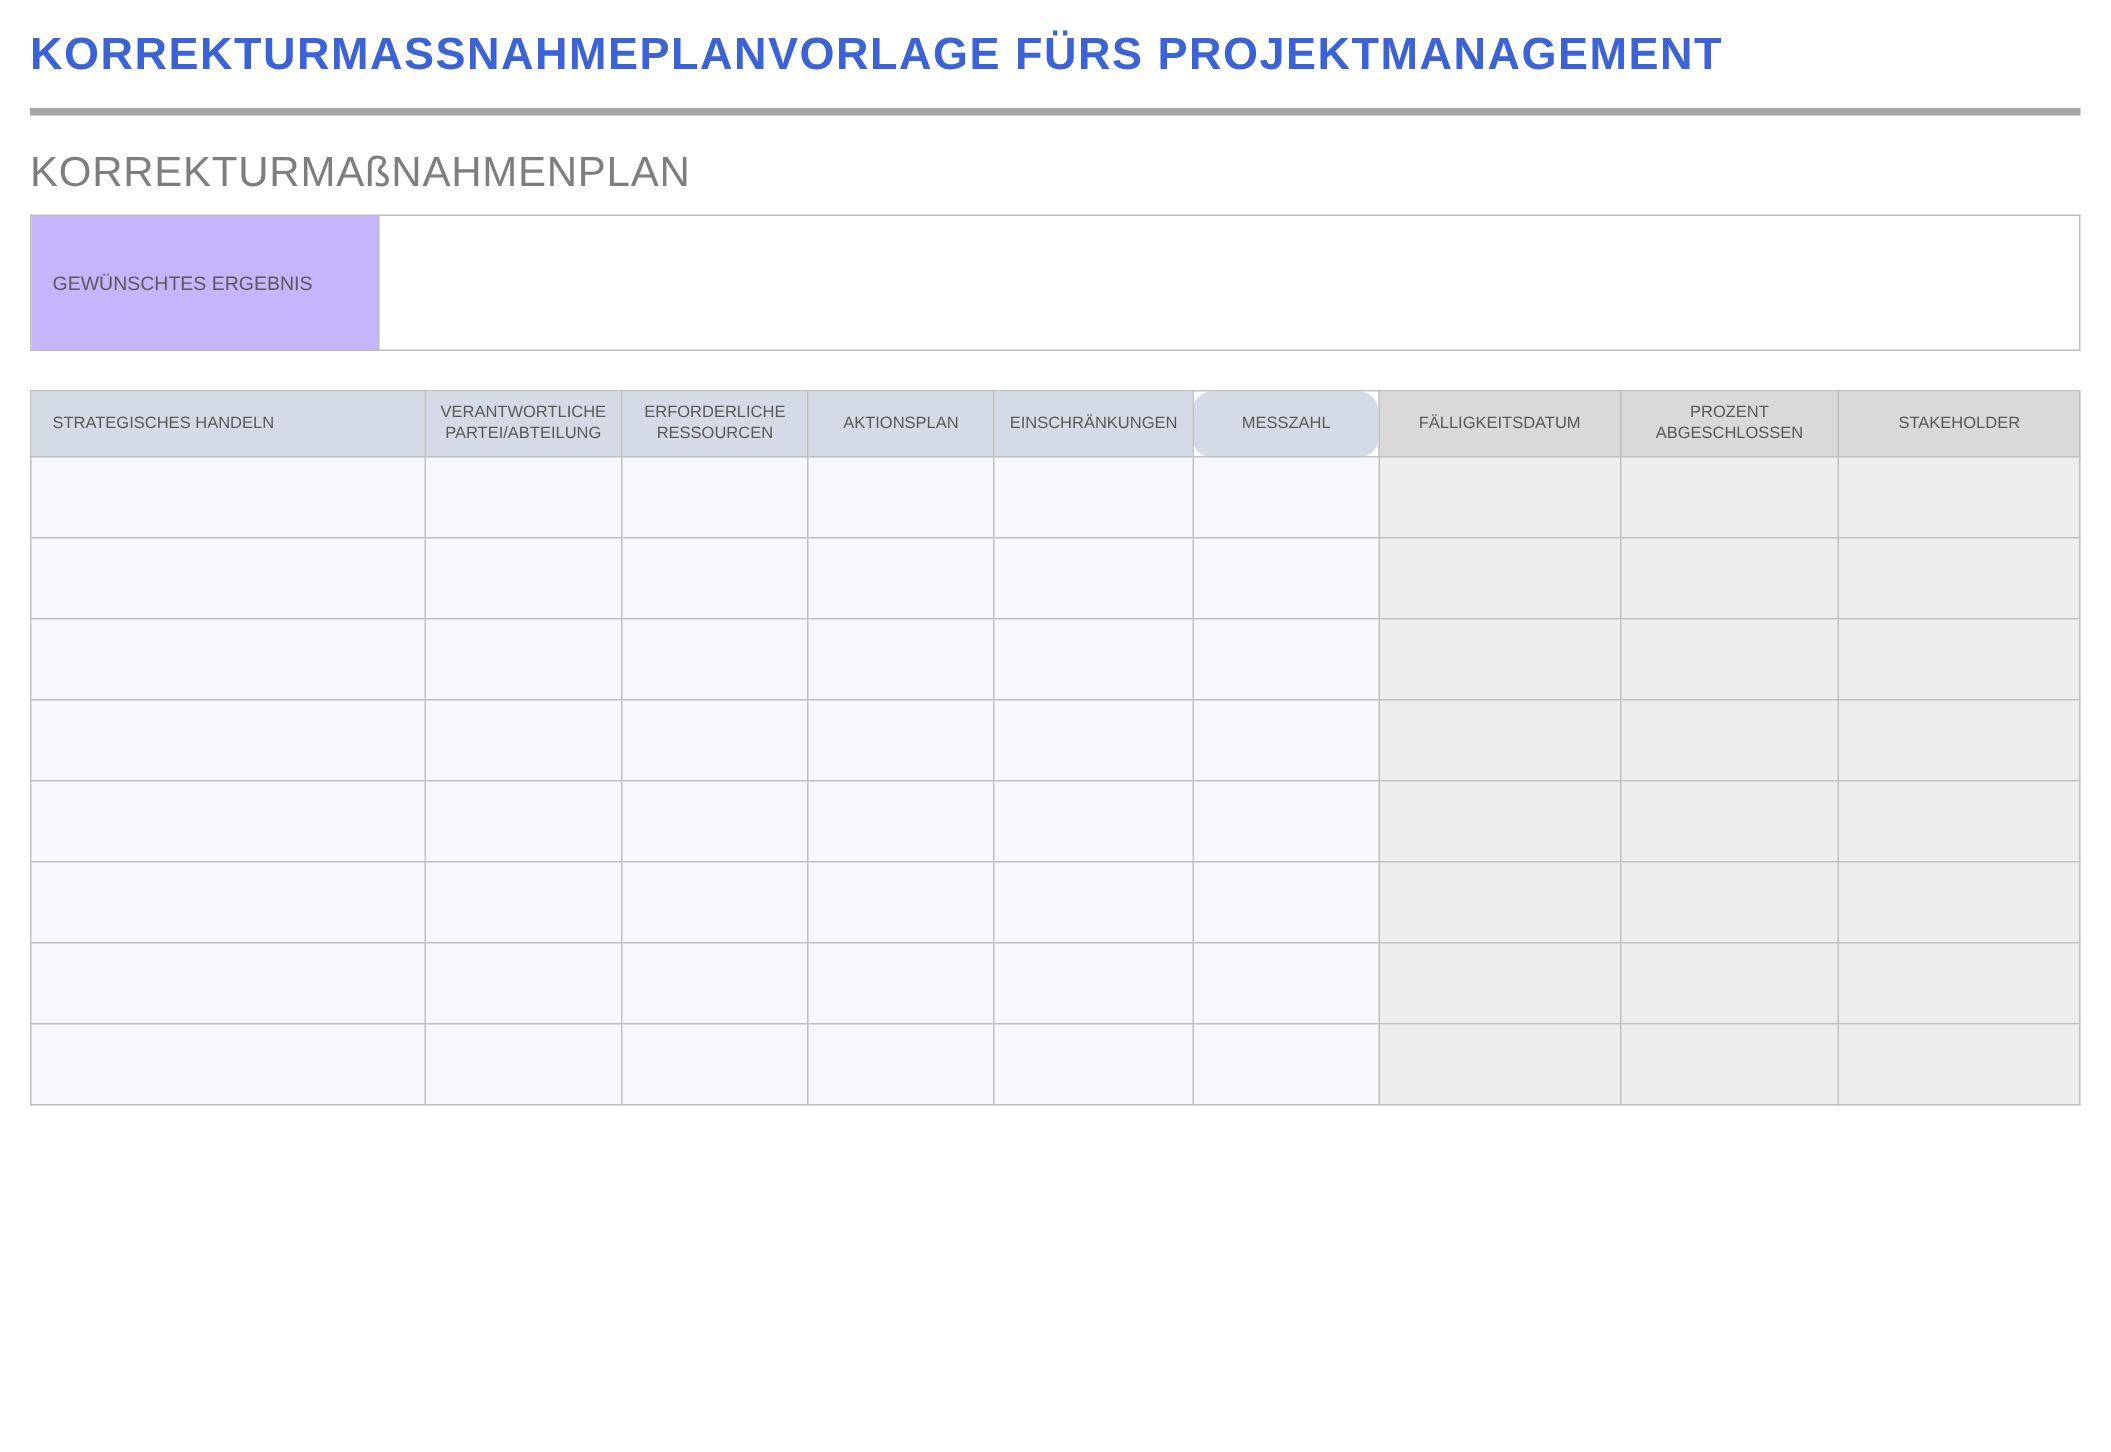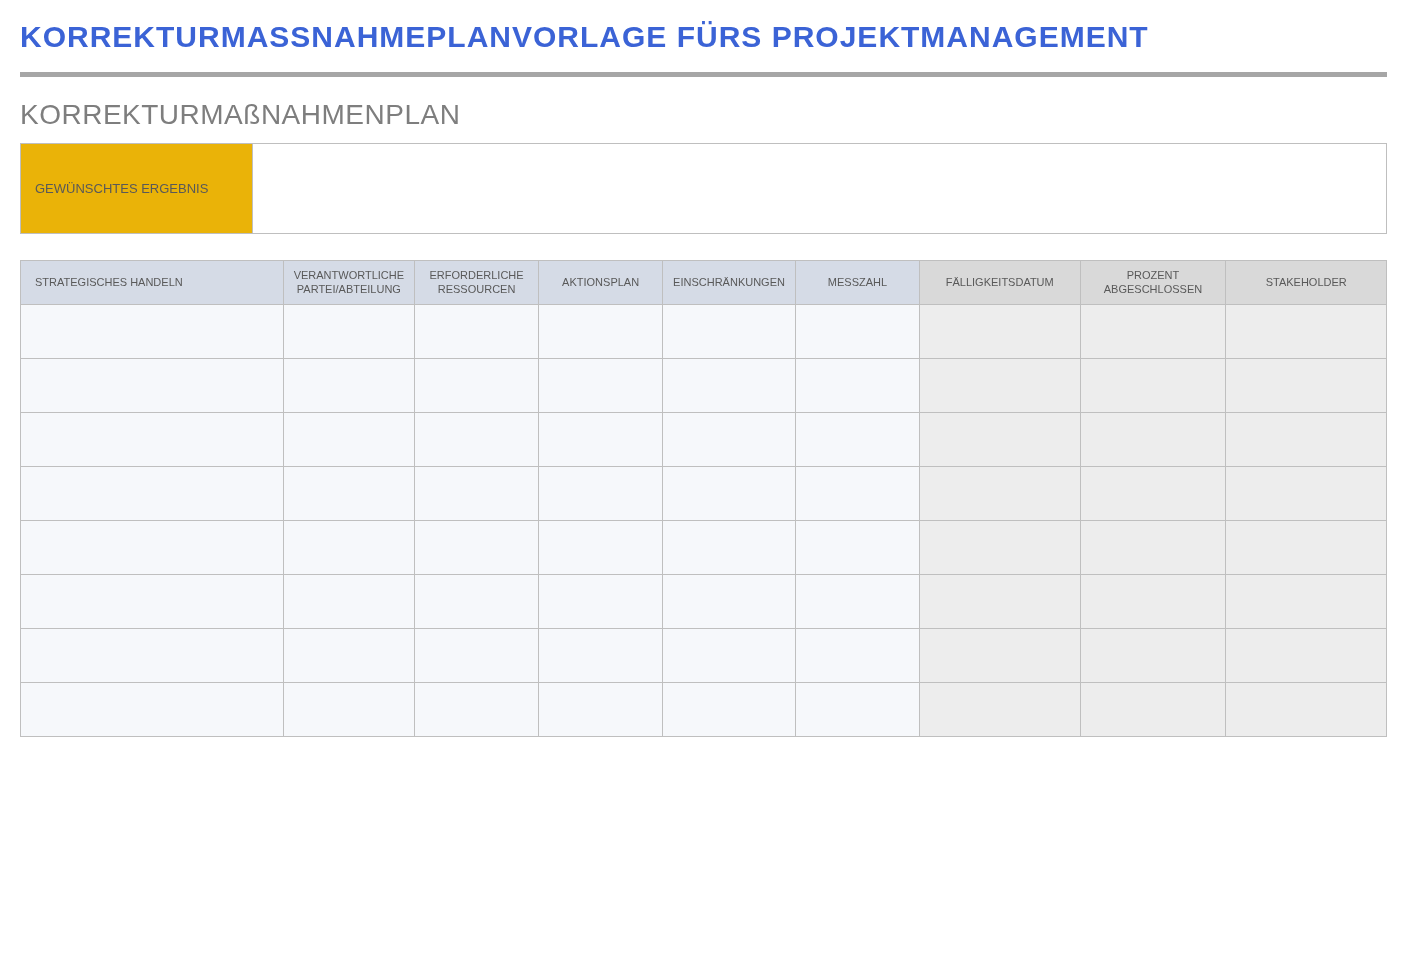--- a/index.html
+++ b/index.html
@@ -47,21 +47,21 @@
       color: #595959;
       vertical-align: middle;
     }
     .info-label-dark {
       background: #c0c0c0;
       height: 90px;
       width: 232px;
       font-size: 13px;
     }
     .info-label-light {
-      background: #eab308;
+      background: #c4b5fd;
       height: 90px;
       width: 232px;
       font-size: 13px;
       margin-top: 44px;
     }
     .info-value-tall {
       background: #ffffff;
       height: 90px;
     }
     .info-label-small {
@@ -108,21 +108,21 @@
       padding: 0 8px;
     }
     .action-table td.grey-cell {
       background: #ededed;
     }
     .col-1 { width: 18%; text-align: left !important; padding-left: 14px !important;}
     .col-2 { width: 8.5%; }
     .col-3 { width: 8.5%; }
     .col-4 { width: 8.5%; }
     .col-5 { width: 8.5%; }
-    .col-6 { width: 8.5%; }
+    .col-6 { width: 8.5%; border-radius: 13px; }
     .col-7 { width: 11%; }
     .col-8 { width: 10%; }
     .col-9 { width: 11%; }
     .action-table tbody td:first-child { padding-left: 14px; }
   </style>
 </head>
 <body>
 
 <h1 class="page-title">KORREKTURMASSNAHMEPLANVORLAGE FÜRS PROJEKTMANAGEMENT</h1>
 <div class="title-divider"></div>

